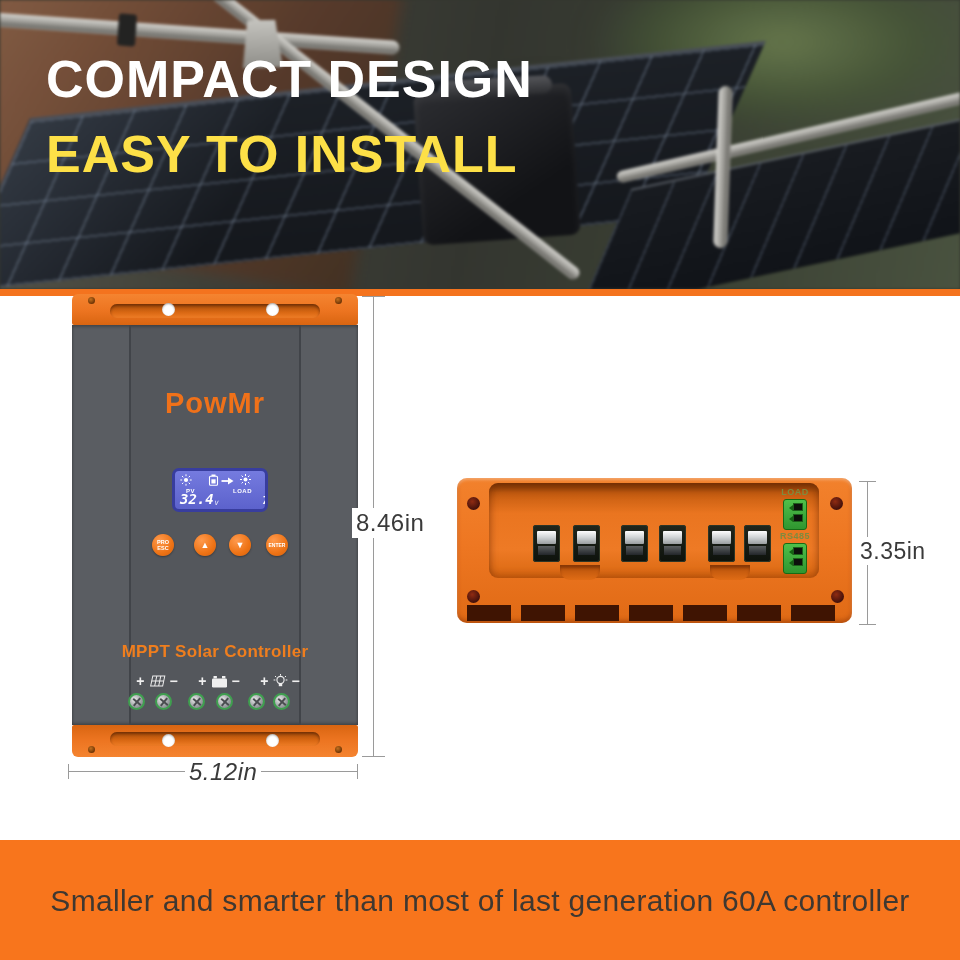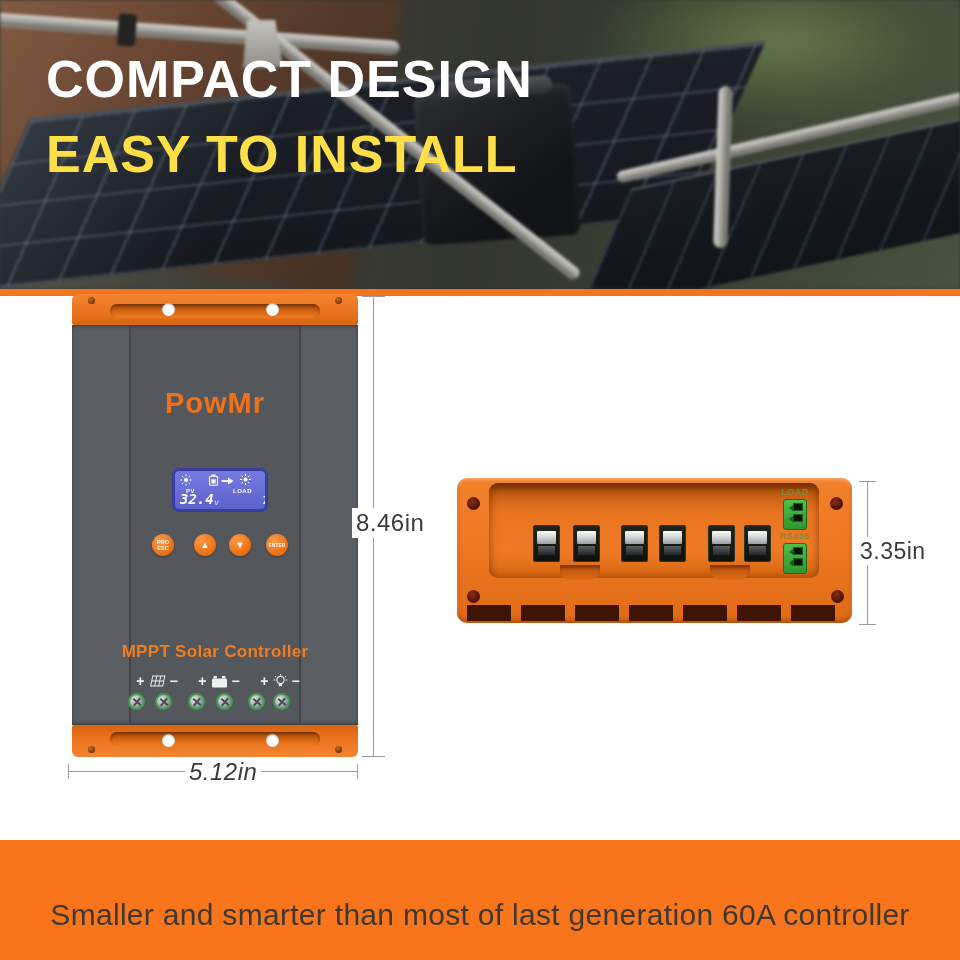--- a/index.html
+++ b/index.html
@@ -165,21 +165,21 @@
   .dh1-c1{left:68px;top:764px;width:1px;height:15px;}
   .dh1-c2{left:357px;top:764px;width:1px;height:15px;}
   .lab-w{left:185px;top:757px;font-style:italic;}
   .dv2{left:867px;top:481px;width:1px;height:144px;}
   .dv2-c1{left:859px;top:481px;width:17px;height:1px;}
   .dv2-c2{left:859px;top:624px;width:17px;height:1px;}
   .lab-d{left:856px;top:537px;font-size:23px;}
 
   
   .banner{position:absolute;left:0;top:840px;width:960px;height:120px;background:#f8751c;}
-  .banner p{position:absolute;left:0;top:58px;width:100%;margin:0;text-align:center;
+  .banner p{position:absolute;left:0;top:44px;width:100%;margin:0;text-align:center;
          font-size:30px;color:#3f3831;letter-spacing:.3px;}
 </style>
 </head>
 <body>
 
 <div class="stage">
 
   <header class="hero">
     <div class="photo">
       <div class="foliage"></div>

